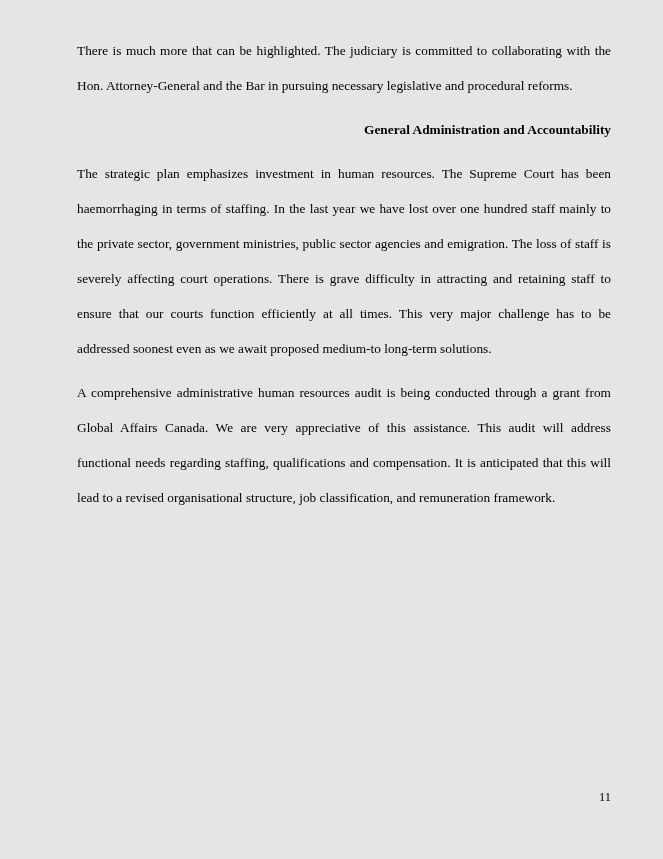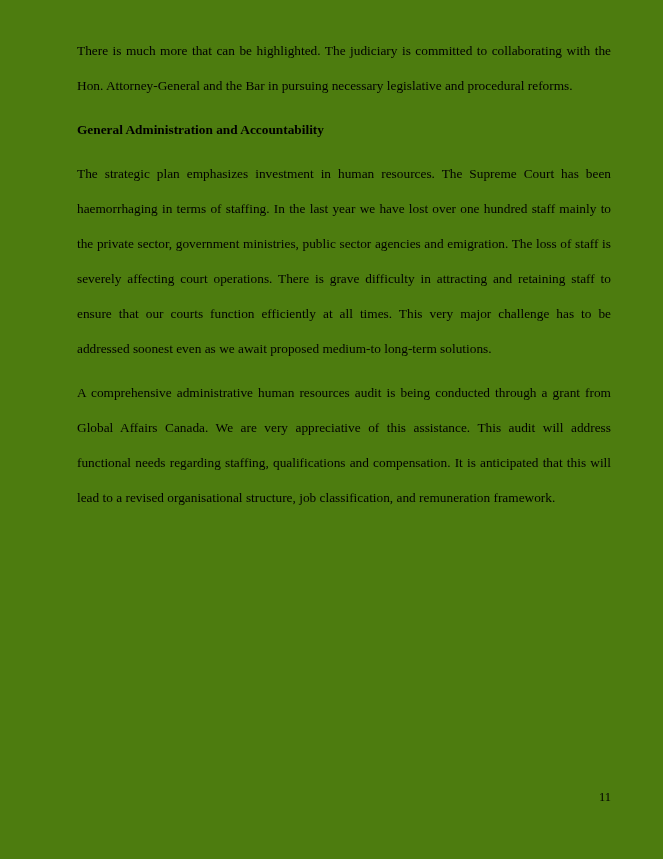--- a/index.html
+++ b/index.html
@@ -4,21 +4,21 @@
 <style>
   html, body {
     margin: 0;
     padding: 0;
     background: #ffffff;
   }
   .page {
     position: relative;
     width: 663px;
     height: 859px;
-    background: #4d7c0f;
+    background: #e5e5e5;
     overflow: hidden;
     font-family: "Liberation Serif", serif;
     color: #000000;
   }
   .content {
     position: absolute;
     left: 77px;
     top: 33px;
     width: 534px;
   }
@@ -27,21 +27,21 @@
     margin: 0 0 9px 0;
     padding: 0;
     font-size: 13.33px;
     line-height: 35px;
     text-align: justify;
     font-weight: normal;
     color: #000000;
   }
   .content h2.heading {
     font-weight: bold;
-    text-align: left;
+    text-align: right;
   }
   .page-number {
     position: absolute;
     right: 52px;
     top: 789px;
     font-size: 12.5px;
     line-height: 16px;
     text-align: left;
     color: #000000;
   }

